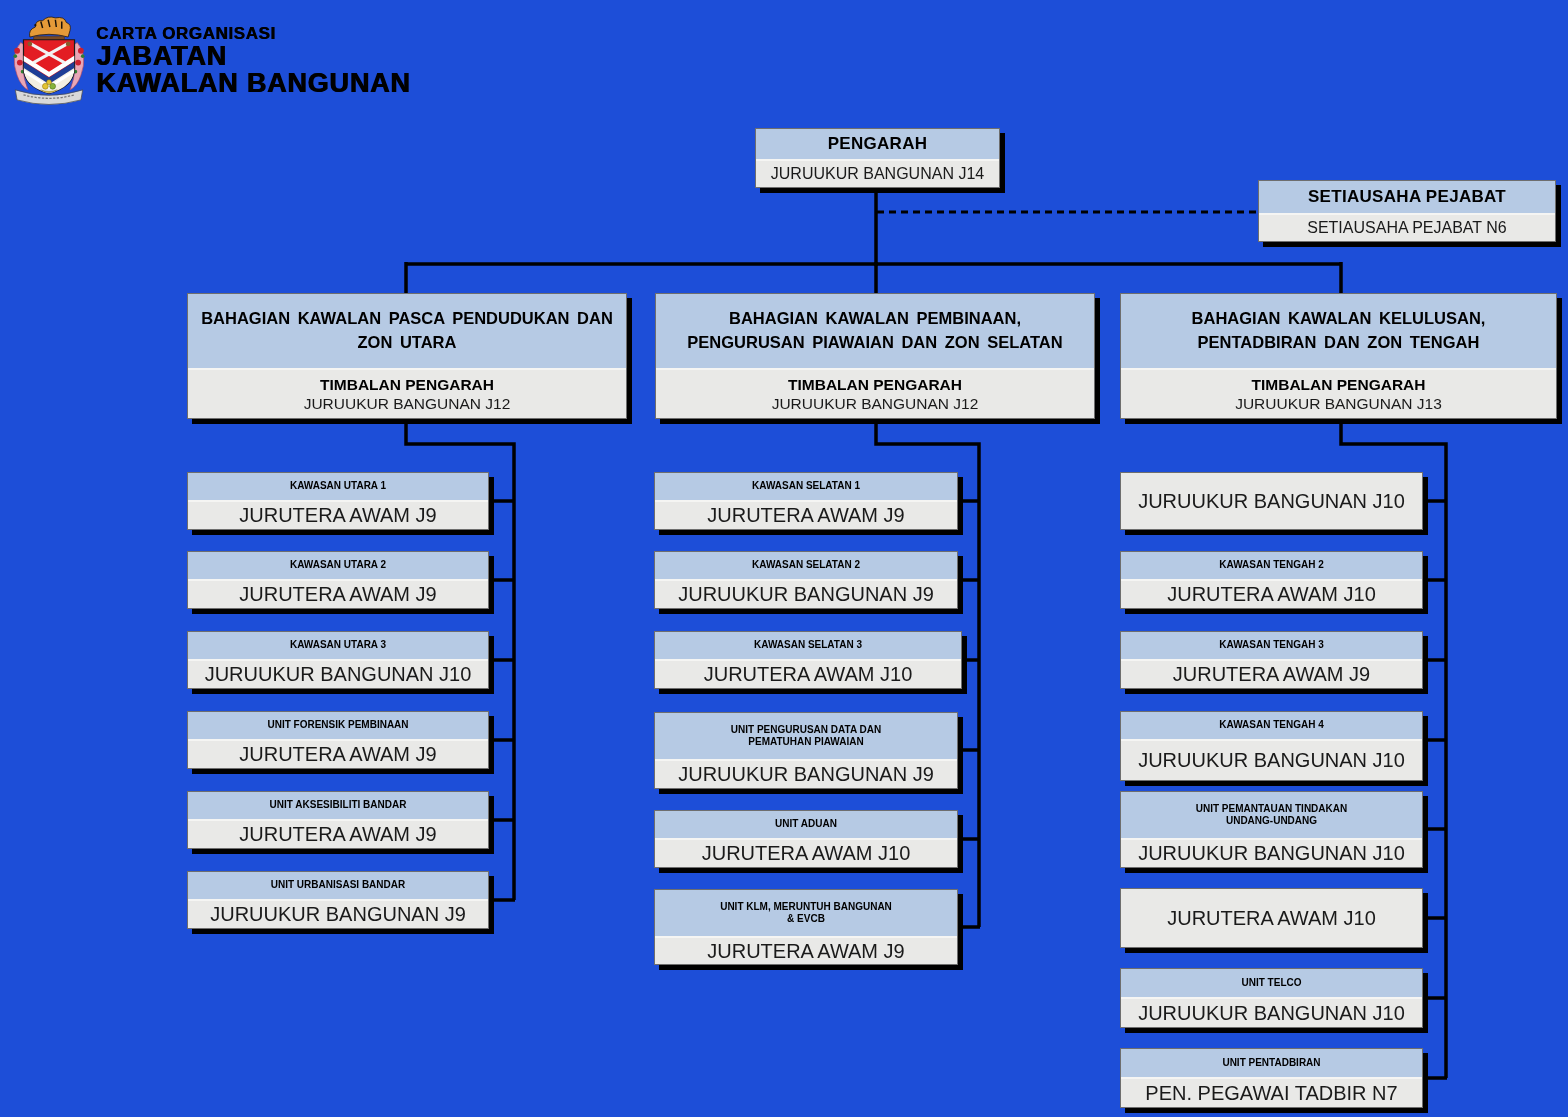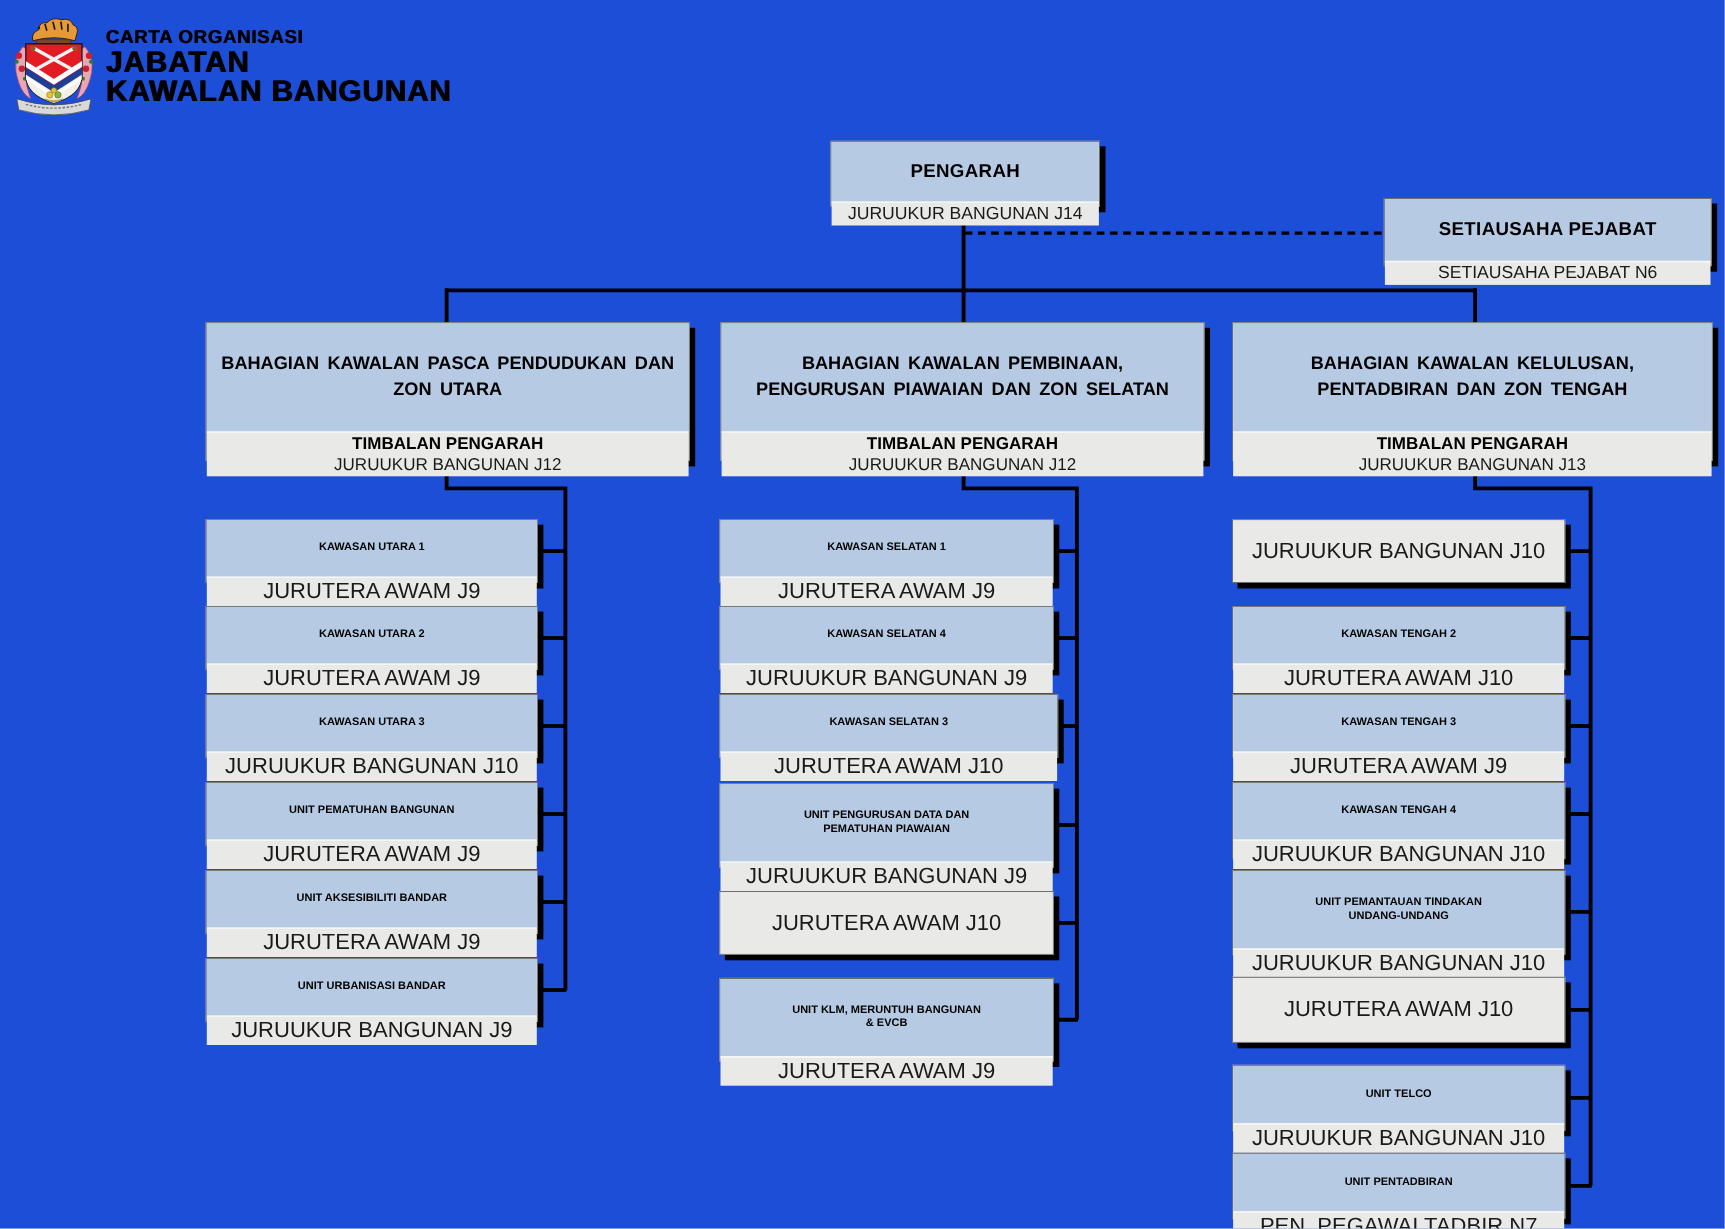--- a/index.html
+++ b/index.html
@@ -13,21 +13,21 @@
   .orgbox{
     position:absolute;z-index:2;box-sizing:border-box;
     display:flex;flex-direction:column;
     border:1px solid #6e6e6e;background:#e9e9e7;
     box-shadow:5px 5px 0 #000000;
   }
   .hdr{
     flex:0 0 auto;display:flex;align-items:center;justify-content:center;
     background:#b6cae4;border-bottom:2px solid #f5f5f3;
     font-weight:700;color:#000;text-align:center;
-    white-space:pre-line;line-height:1.25;padding:12px 8px;
+    white-space:pre-line;line-height:1.25;padding:0 8px;
   }
   .bd{
     flex:1 1 auto;display:flex;flex-direction:column;align-items:center;justify-content:center;
     background:#e9e9e7;color:#1a1a1a;text-align:center;line-height:1.25;padding:0 6px;
   }
   .top-box .hdr{font-size:17px;letter-spacing:.3px;}
   .top-box .bd{font-size:16px;}
   .div-box .hdr{font-size:16.5px;word-spacing:3px;line-height:1.45;}
   .div-box .role{font-weight:700;font-size:15.5px;color:#000;}
   .div-box .grade{font-size:15.5px;}
@@ -183,50 +183,51 @@
   </div>
   <div class="orgbox unit-box" style="left:187px;top:551px;width:302px;height:58px">
     <div class="hdr" style="height:27px">KAWASAN UTARA 2</div>
     <div class="bd">JURUTERA AWAM J9</div>
   </div>
   <div class="orgbox unit-box" style="left:187px;top:631px;width:302px;height:58px">
     <div class="hdr" style="height:27px">KAWASAN UTARA 3</div>
     <div class="bd">JURUUKUR BANGUNAN J10</div>
   </div>
   <div class="orgbox unit-box" style="left:187px;top:711px;width:302px;height:58px">
-    <div class="hdr" style="height:27px">UNIT PEMATUHAN BANGUNAN</div>
+    <div class="hdr" style="height:27px">UNIT FORENSIK PEMBINAAN</div>
     <div class="bd">JURUTERA AWAM J9</div>
   </div>
   <div class="orgbox unit-box" style="left:187px;top:791px;width:302px;height:58px">
     <div class="hdr" style="height:27px">UNIT AKSESIBILITI BANDAR</div>
     <div class="bd">JURUTERA AWAM J9</div>
   </div>
   <div class="orgbox unit-box" style="left:187px;top:871px;width:302px;height:58px">
     <div class="hdr" style="height:27px">UNIT URBANISASI BANDAR</div>
     <div class="bd">JURUUKUR BANGUNAN J9</div>
   </div>
 
   <div class="orgbox unit-box" style="left:654px;top:472px;width:304px;height:58px">
     <div class="hdr" style="height:27px">KAWASAN SELATAN 1</div>
     <div class="bd">JURUTERA AWAM J9</div>
   </div>
   <div class="orgbox unit-box" style="left:654px;top:551px;width:304px;height:58px">
-    <div class="hdr" style="height:27px">KAWASAN SELATAN 4</div>
+    <div class="hdr" style="height:27px">KAWASAN SELATAN 2</div>
     <div class="bd">JURUUKUR BANGUNAN J9</div>
   </div>
   <div class="orgbox unit-box" style="left:654px;top:631px;width:308px;height:58px">
     <div class="hdr" style="height:27px">KAWASAN SELATAN 3</div>
     <div class="bd">JURUTERA AWAM J10</div>
   </div>
   <div class="orgbox unit-box" style="left:654px;top:712px;width:304px;height:77px">
     <div class="hdr" style="height:46px">UNIT PENGURUSAN DATA DAN
 PEMATUHAN PIAWAIAN</div>
     <div class="bd">JURUUKUR BANGUNAN J9</div>
   </div>
   <div class="orgbox unit-box" style="left:654px;top:810px;width:304px;height:58px">
+    <div class="hdr" style="height:27px">UNIT ADUAN</div>
     <div class="bd">JURUTERA AWAM J10</div>
   </div>
   <div class="orgbox unit-box" style="left:654px;top:889px;width:304px;height:76px">
     <div class="hdr" style="height:46px">UNIT KLM, MERUNTUH BANGUNAN
 &amp; EVCB</div>
     <div class="bd">JURUTERA AWAM J9</div>
   </div>
 
   <div class="orgbox unit-box" style="left:1120px;top:472px;width:303px;height:58px">
     <div class="bd">JURUUKUR BANGUNAN J10</div>

